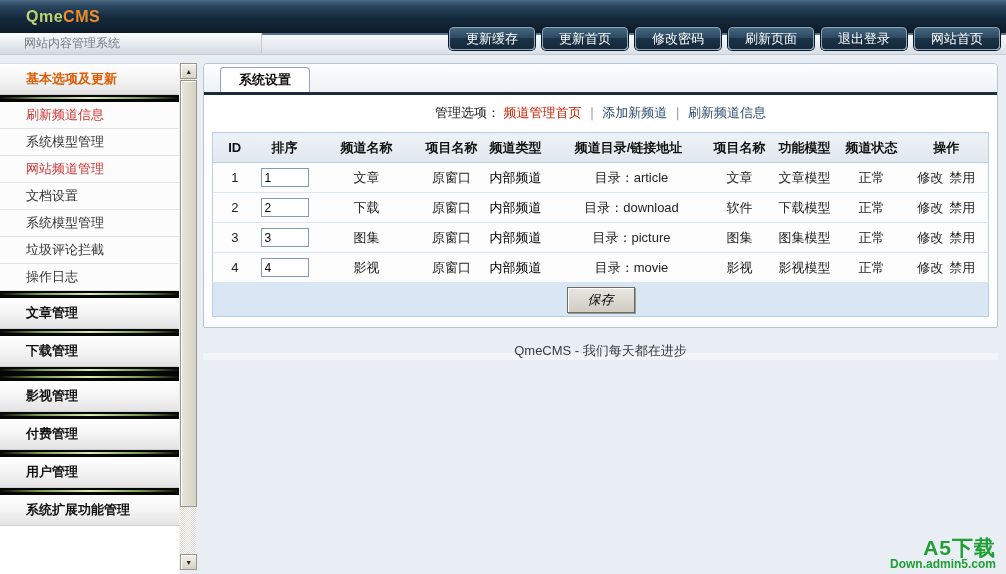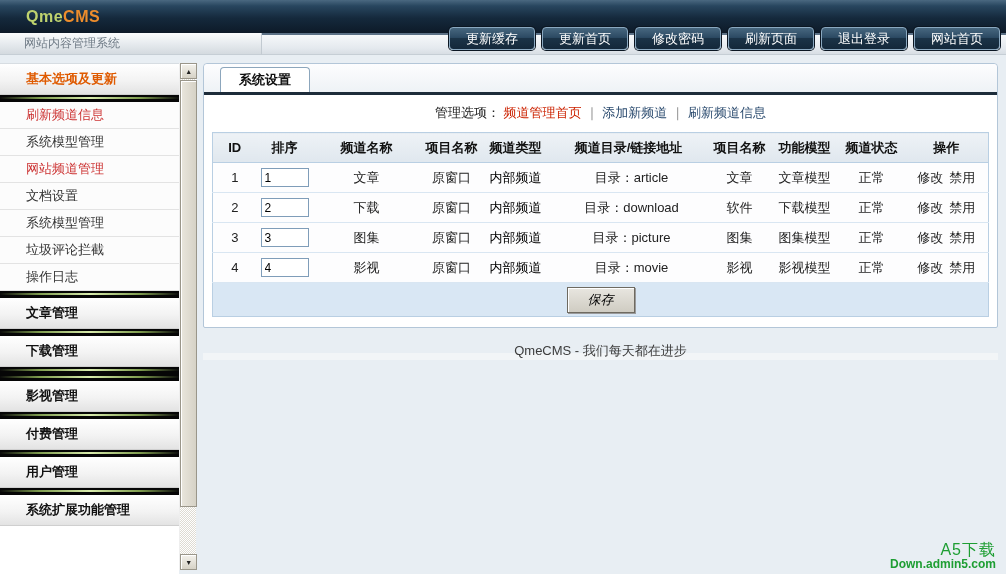--- a/index.html
+++ b/index.html
@@ -72,21 +72,21 @@
   a.type-link { color:#000000; text-decoration:none; cursor:pointer;margin-top:8px; }
   a.row-action { color:#222; text-decoration:none; margin:0 3px; cursor:pointer; }
   tr.save-row td { background:#d9e7f4; height:34px; border-bottom:none; }
   .save-btn { padding:3px 20px; font-size:13px; color:#000; font-family:inherit; cursor:pointer;
     background:linear-gradient(to bottom,#e8e6e0,#cfccc2); border:1px solid #6e6a60;
     box-shadow:inset 1px 1px 0 #fff, 1px 1px 0 #9a9a9a;font-style:italic; }
 
   .footer { margin-top:14px; text-align:center; font-size:13px; color:#3c3c3c; }
 
   .watermark { position:absolute; right:10px; bottom:4px; color:#1e9e33; text-align:right; line-height:1; }
-  .watermark .wm1 { font-size:16px; font-weight:normal; letter-spacing:1px; }
+  .watermark .wm1 { font-size:21px; font-weight:bold; letter-spacing:1px; }
   .watermark .wm2 { font-size:12px; font-weight:bold;padding-left:48px; }
 </style>
 </head>
 <body>
 
 <div class="topbar">
   <div class="logo">
     <span class="lg1">Qme</span><span class="lg2">CMS</span>
   </div>
   <div class="top-actions" id="top-actions">

